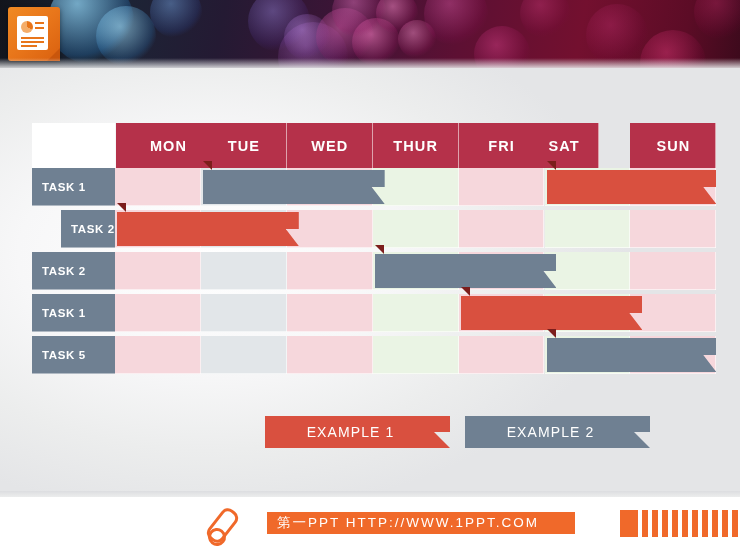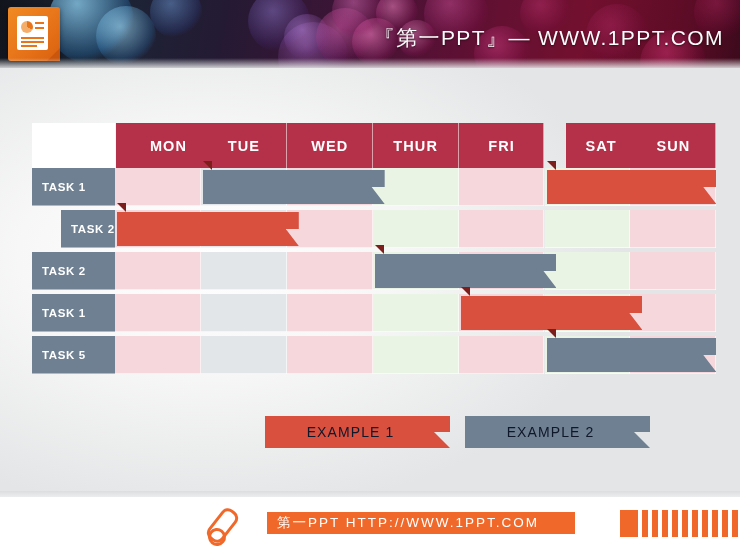--- a/index.html
+++ b/index.html
@@ -96,21 +96,21 @@
     position:absolute;width:0;height:0;
     border-left:9px solid transparent;
     border-top:9px solid #7c1e1c;
   }
 
   
   #legend{position:absolute;left:265px;top:416px;width:390px;height:32px;}
   .legbar{
     position:absolute;top:0;height:32px;
     display:flex;align-items:center;justify-content:center;
-    color:#0f172a;font-size:14px;letter-spacing:1.1px;
+    color:#ffffff;font-size:14px;letter-spacing:1.1px;
     -webkit-clip-path:polygon(0 0,100% 0,100% 50%,calc(100% - 16px) 50%,100% 100%,0 100%);
     clip-path:polygon(0 0,100% 0,100% 50%,calc(100% - 16px) 50%,100% 100%,0 100%);
   }
   .legbar.red{background:#d9503f;left:0;width:185px;}
   .legbar.gray{background:#6f8092;left:200px;width:185px;}
   .legbar span{margin-right:14px;}
 
   
   #footer{
     position:absolute;left:0;bottom:0;width:740px;height:58px;
@@ -172,33 +172,32 @@
         <div class="pie"></div>
         <div class="ln l1"></div>
         <div class="ln l2"></div>
         <div class="ln l3"></div>
         <div class="ln l4"></div>
         <div class="ln l5"></div>
       </div>
       <div class="dogear"></div>
     </div>
 
-    <div class="banner-title">『第一PPT』— WWW.1PPT.COM</div>
     <div class="banner-fade"></div>
   </div>
 
   <div id="gantt">
     <div class="ghead">
       <div class="corner"></div>
     <div class="hcell" style="left: 84px; width: 105px;">MON</div>
         <div class="hcell" style="left: 168.9px; width: 85.9px;">TUE</div>
         <div class="hcell" style="left: 340.7px; width: 85.9px;">THUR</div>
         <div class="hcell" style="left: 254.8px; width: 85.9px;">WED</div>
         <div class="hcell" style="left: 426.6px; width: 85.9px;">FRI</div>
-        <div class="hcell" style="left: 534px; width: 70px;">SAT</div>
+        <div class="hcell" style="left: 497px; width: 70px;">SAT</div>
         <div class="hcell" style="left: 598.4px; width: 85.9px;">SUN</div>
       </div>
   <div class="rowlabel" style="top: 45px;">TASK 1</div>
       <div class="colcell" style="left: 83px; width: 85.9px; top: 45px; background: rgb(246, 215, 220);"></div>
       <div class="colcell" style="left: 168.9px; width: 85.9px; top: 45px; background: rgb(226, 230, 233);"></div>
       <div class="colcell" style="left: 254.8px; width: 85.9px; top: 45px; background: rgb(246, 215, 220);"></div>
       <div class="colcell" style="left: 340.7px; width: 85.9px; top: 45px; background: rgb(234, 244, 228);"></div>
       <div class="colcell" style="left: 426.6px; width: 85.9px; top: 45px; background: rgb(246, 215, 220);"></div>
       <div class="colcell" style="left: 512.5px; width: 85.9px; top: 45px; background: rgb(234, 244, 228);"></div>
       <div class="colcell" style="left: 598.4px; width: 85.9px; top: 45px; background: rgb(246, 215, 220);"></div>

